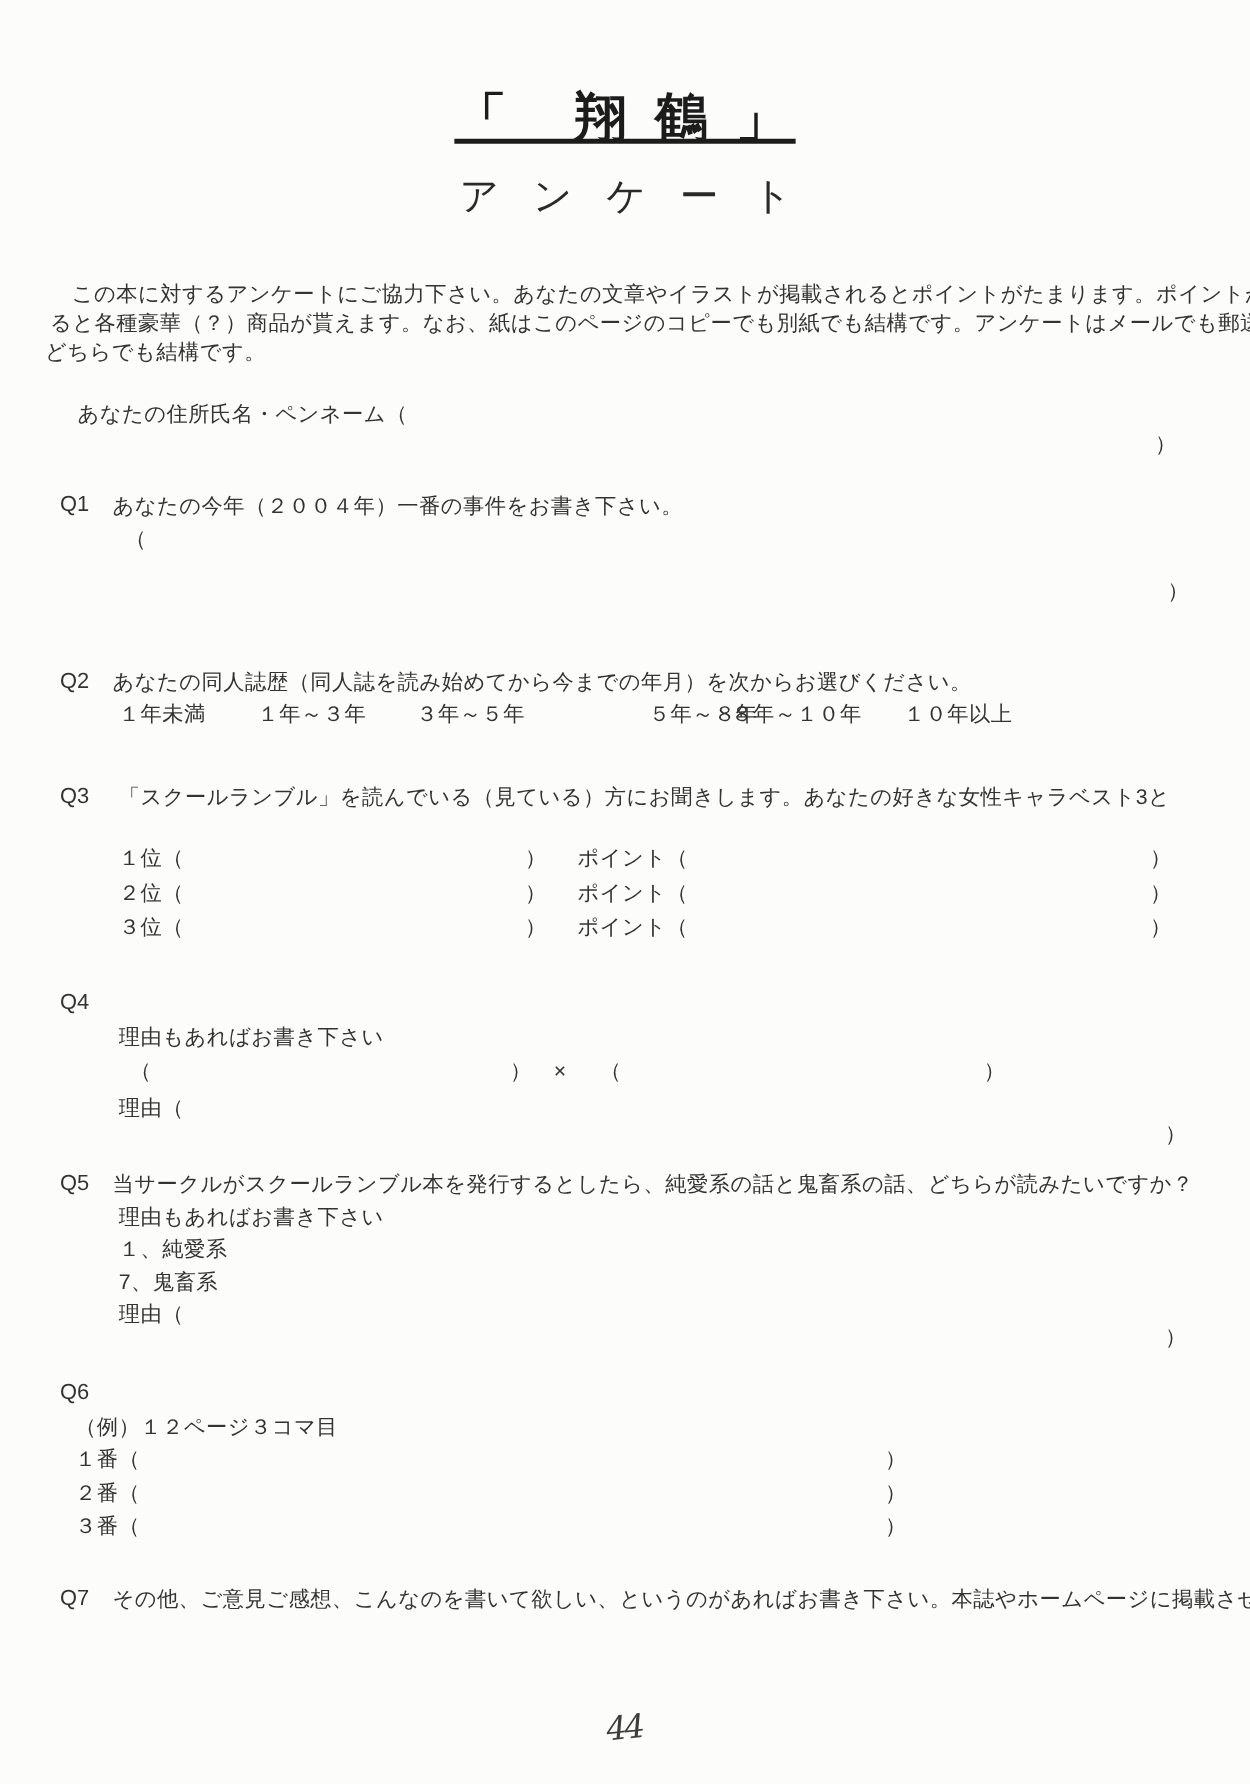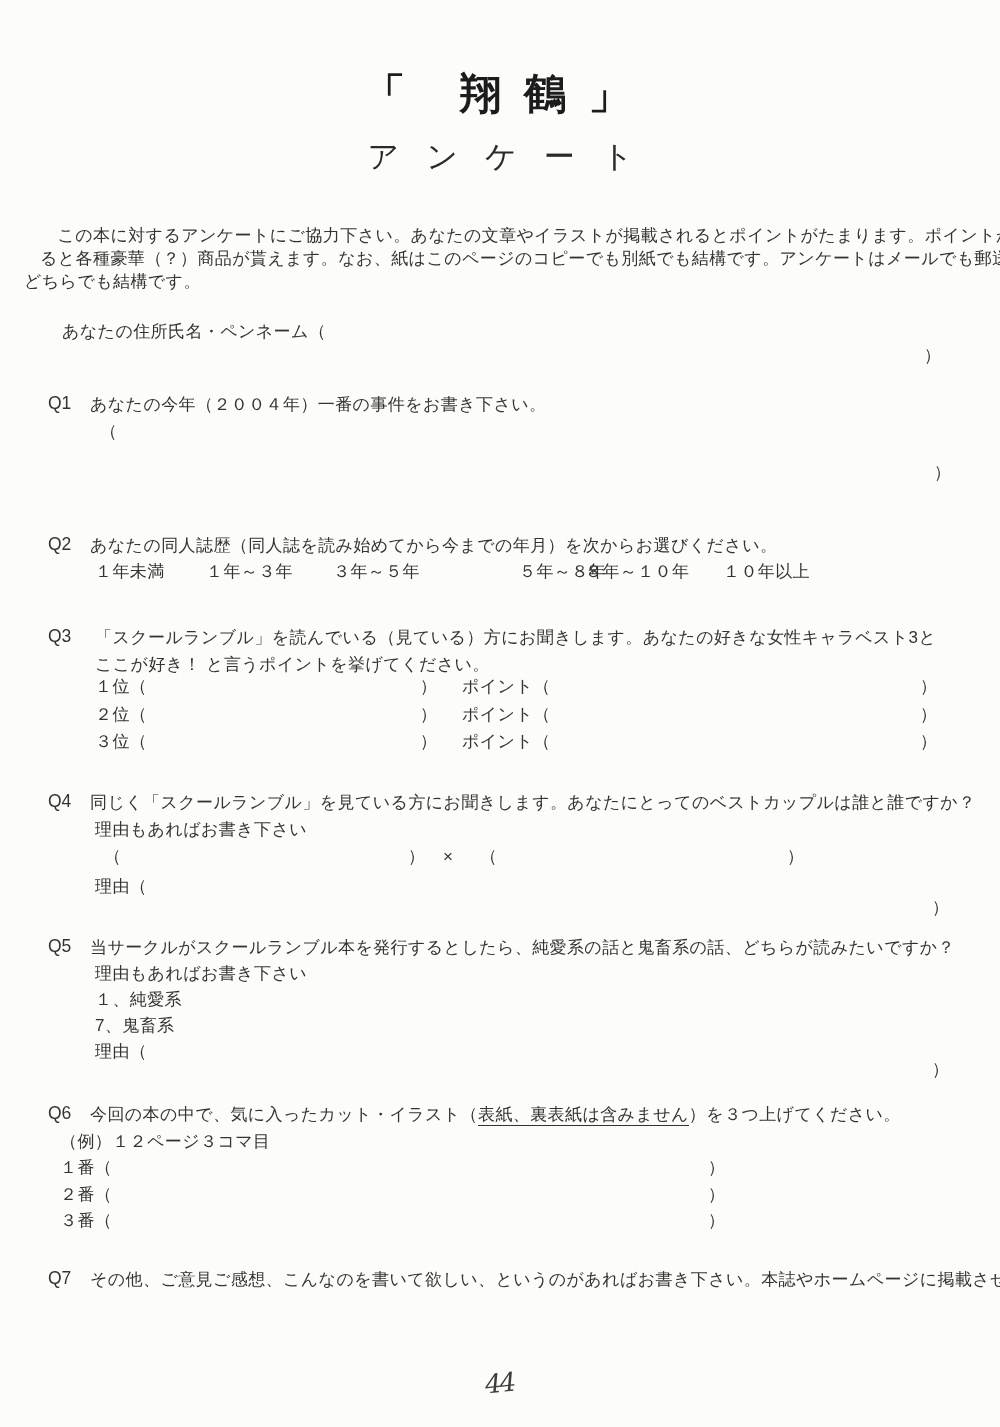--- a/index.html
+++ b/index.html
@@ -31,86 +31,81 @@
     font-family:"DejaVu Serif", serif;font-style:italic;
     font-size:26px;color:#3d3d3d;transform:rotate(-6deg);
     letter-spacing:-2px;
   }
 </style>
 </head>
 <body>
 
 <div class="page">
 
-  <div class="abs title-main" style="top:66px;">「　翔 鶴 」</div>
+  <div class="abs title-main" style="top:66px;text-decoration:underline;">「　翔 鶴 」</div>
   <div class="abs title-sub" style="top:136px;">アンケート</div>
 
   <div class="abs t" style="left:40px;top:224px;">　この本に対するアンケートにご協力下さい。あなたの文章やイラストが掲載されるとポイントがたまります。ポイントが貯ま</div>
   <div class="abs t" style="left:40px;top:247px;">ると各種豪華（？）商品が貰えます。なお、紙はこのページのコピーでも別紙でも結構です。アンケートはメールでも郵送でも</div>
-  <div class="abs t" style="left:24px;top:270px;text-align:center;">どちらでも結構です。</div>
+  <div class="abs t" style="left:36px;top:270px;text-align:center;">どちらでも結構です。</div>
 
   <div class="abs t" style="left:62px;top:320px;">あなたの住所氏名・ペンネーム（</div>
   <div class="abs t" style="left:924px;top:344px;">）</div>
 
   <div class="abs qid" style="left:48px;top:393px;">Q1</div>
   <div class="abs t" style="left:90px;top:393px;">あなたの今年（２００４年）一番の事件をお書き下さい。</div>
   <div class="abs t" style="left:100px;top:420px;">（</div>
   <div class="abs t" style="left:934px;top:461px;">）</div>
 
   <div class="abs qid" style="left:48px;top:534px;">Q2</div>
   <div class="abs t" style="left:90px;top:534px;">あなたの同人誌歴（同人誌を読み始めてから今までの年月）を次からお選びください。</div>
   <div class="abs t" style="left:95px;top:560px;">１年未満</div>
   <div class="abs t" style="left:206px;top:560px;">１年～３年</div>
   <div class="abs t" style="left:333px;top:560px;text-align:center;">３年～５年</div>
   <div class="abs t" style="left:475px;top:560px;margin-left:44px;">５年～８年</div>
   <div class="abs t" style="left:585px;top:560px;">８年～１０年</div>
   <div class="abs t" style="left:723px;top:560px;">１０年以上</div>
 
   <div class="abs qid" style="left:48px;top:626px;">Q3</div>
   <div class="abs t" style="left:95px;top:626px;">「スクールランブル」を読んでいる（見ている）方にお聞きします。あなたの好きな女性キャラベスト3と</div>
-  <div class="abs t" style="left:95px;top:653px;">ここが好き！ と言うポイントを挙げてください。</div>
 
   <div class="abs t" style="left:95px;top:675px;">１位（</div>
   <div class="abs t" style="left:420px;top:675px;">）</div>
   <div class="abs t" style="left:462px;top:675px;">ポイント（</div>
   <div class="abs t" style="left:920px;top:675px;">）</div>
 
   <div class="abs t" style="left:95px;top:703px;">２位（</div>
   <div class="abs t" style="left:420px;top:703px;">）</div>
   <div class="abs t" style="left:462px;top:703px;">ポイント（</div>
   <div class="abs t" style="left:920px;top:703px;">）</div>
 
   <div class="abs t" style="left:95px;top:730px;">３位（</div>
   <div class="abs t" style="left:420px;top:730px;">）</div>
   <div class="abs t" style="left:462px;top:730px;">ポイント（</div>
   <div class="abs t" style="left:920px;top:730px;">）</div>
 
   <div class="abs qid" style="left:48px;top:791px;">Q4</div>
-  <div class="abs t" style="left:90px;top:791px;">同じく「スクールランブル」を見ている方にお聞きします。あなたにとってのベストカップルは誰と誰ですか？</div>
   <div class="abs t" style="left:95px;top:818px;">理由もあればお書き下さい</div>
   <div class="abs t" style="left:104px;top:845px;">（</div>
   <div class="abs t" style="left:408px;top:845px;">）</div>
   <div class="abs t" style="left:443px;top:845px;">×</div>
   <div class="abs t" style="left:480px;top:845px;">（</div>
   <div class="abs t" style="left:787px;top:845px;">）</div>
   <div class="abs t" style="left:95px;top:875px;">理由（</div>
   <div class="abs t" style="left:932px;top:896px;">）</div>
 
   <div class="abs qid" style="left:48px;top:936px;">Q5</div>
   <div class="abs t" style="left:90px;top:936px;">当サークルがスクールランブル本を発行するとしたら、純愛系の話と鬼畜系の話、どちらが読みたいですか？</div>
   <div class="abs t" style="left:95px;top:962px;">理由もあればお書き下さい</div>
   <div class="abs t" style="left:95px;top:988px;text-align:center;">１、純愛系</div>
   <div class="abs t" style="left:95px;top:1014px;">7、鬼畜系</div>
   <div class="abs t" style="left:95px;top:1040px;">理由（</div>
   <div class="abs t" style="left:932px;top:1058px;">）</div>
 
   <div class="abs qid" style="left:48px;top:1103px;">Q6</div>
-  <div class="abs t" style="left:90px;top:1103px;">
-    <span>今回の本の中で、気に入ったカット・イラスト（</span><span class="ul">表紙、裏表紙は含みません</span><span>）を３つ上げてください。</span>
-  </div>
   <div class="abs t" style="left:60px;top:1130px;">（例）１２ページ３コマ目</div>
   <div class="abs t" style="left:60px;top:1156px;">１番（</div>
   <div class="abs t" style="left:708px;top:1156px;">）</div>
   <div class="abs t" style="left:60px;top:1183px;">２番（</div>
   <div class="abs t" style="left:708px;top:1183px;">）</div>
   <div class="abs t" style="left:60px;top:1209px;">３番（</div>
   <div class="abs t" style="left:708px;top:1209px;">）</div>
 
   <div class="abs qid" style="left:48px;top:1268px;">Q7</div>
   <div class="abs t" style="left:90px;top:1268px;">その他、ご意見ご感想、こんなのを書いて欲しい、というのがあればお書き下さい。本誌やホームページに掲載させて</div>

